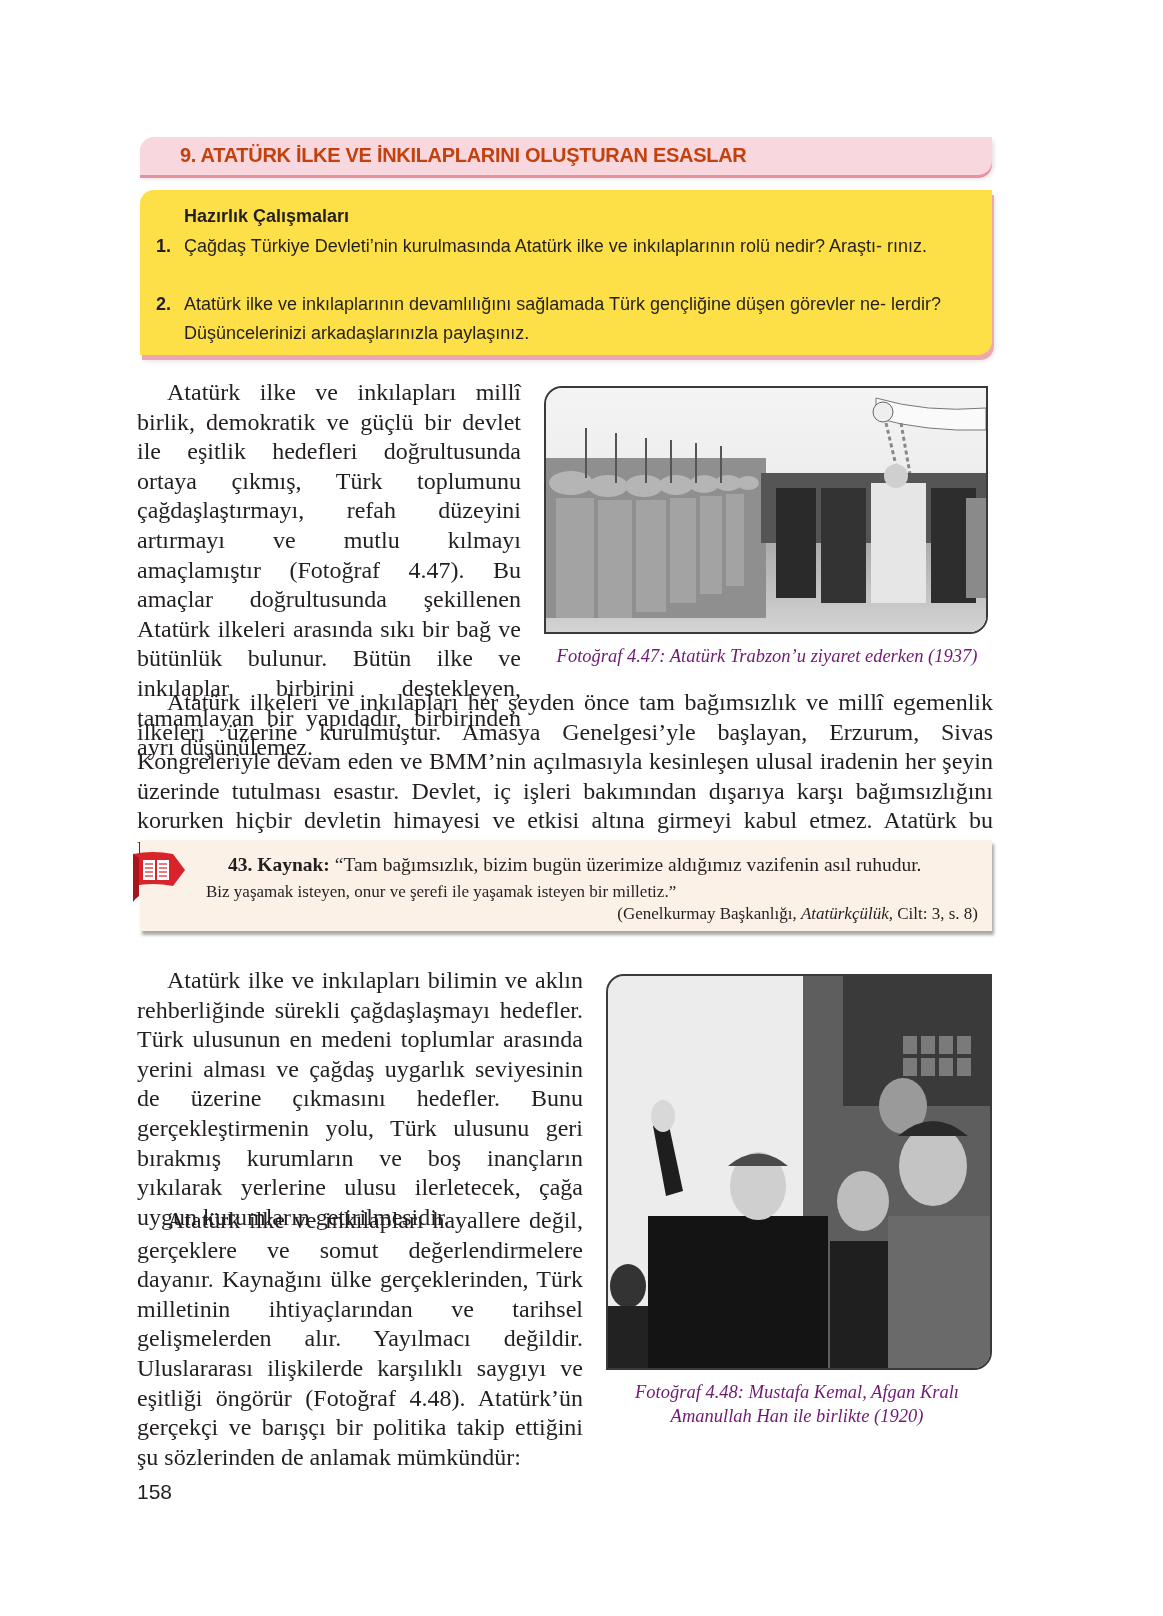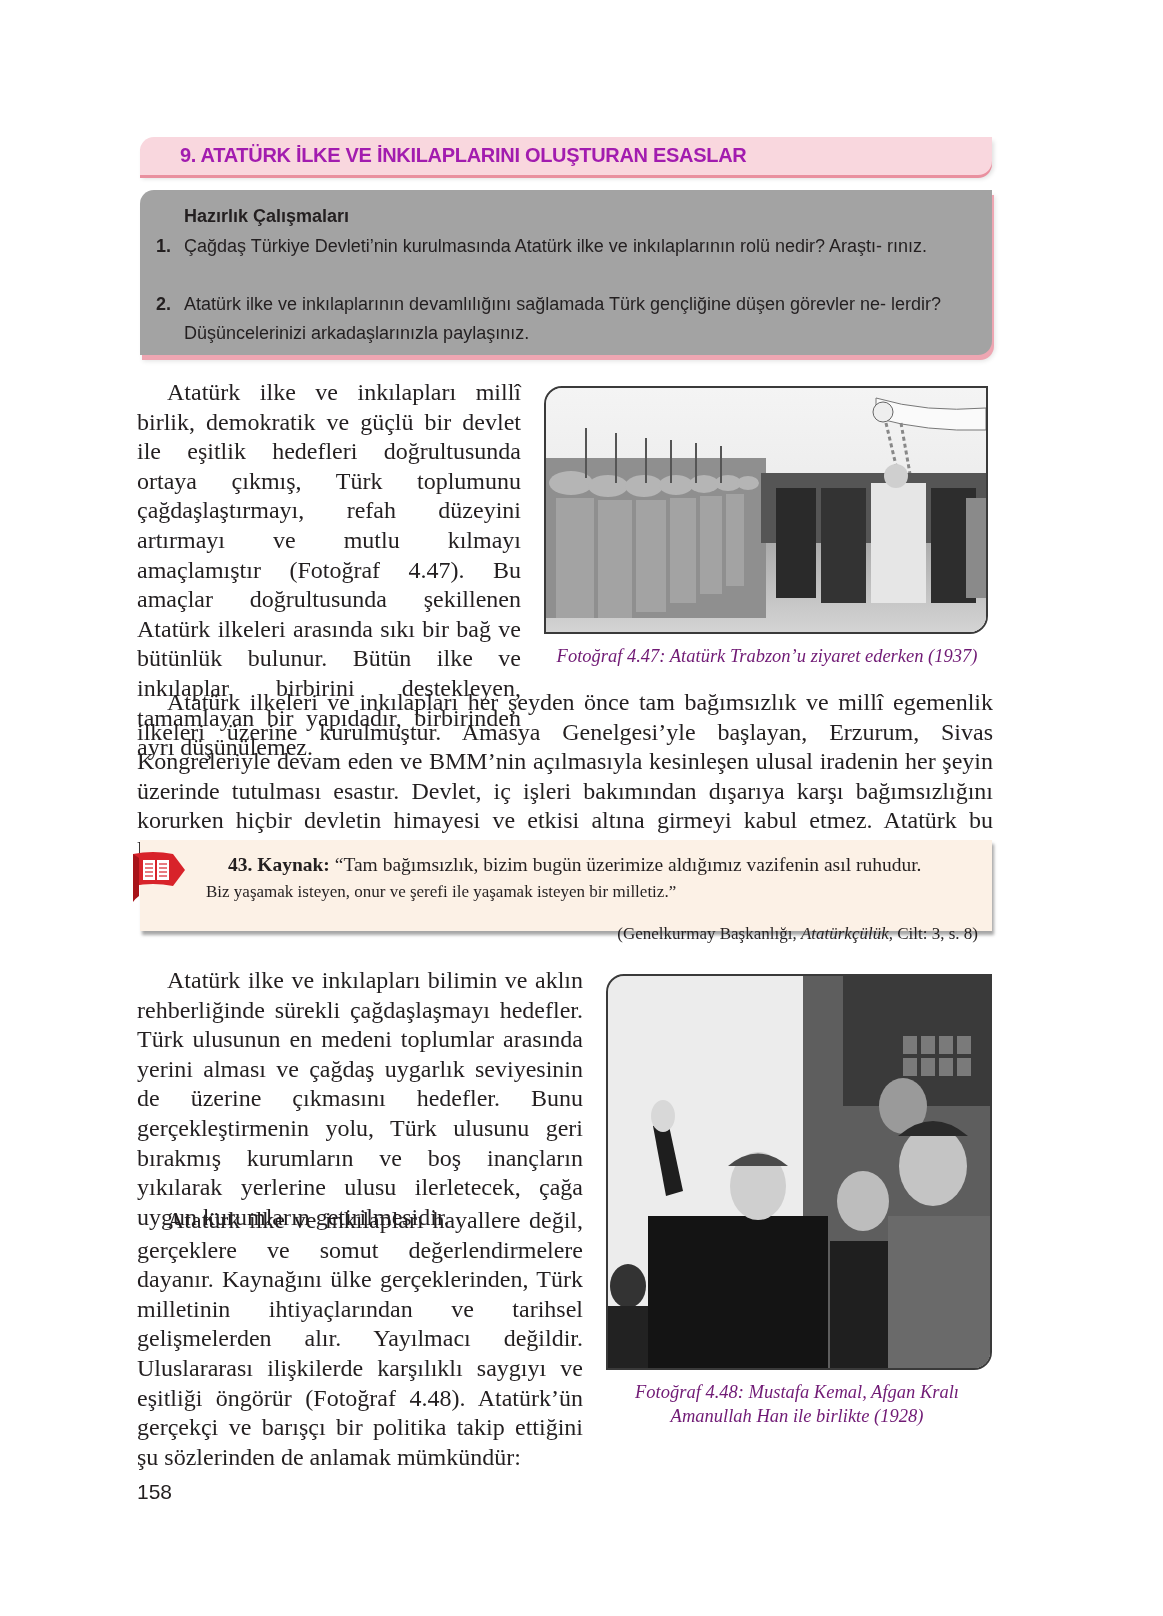--- a/index.html
+++ b/index.html
@@ -5,27 +5,27 @@
   html, body { margin:0; padding:0; background:#ffffff; }
   body { width:1163px; height:1616px; position:relative; overflow:hidden; font-family:"Liberation Serif", serif; color:#231f20; }
   .sans { font-family:"Liberation Sans", sans-serif; }
 
   .section-header {
     position:absolute; left:140px; top:137px; width:852px; height:38px;
     background:#f9d7de; border-radius:14px 0 14px 0;
     box-shadow: 0 3px 0 #e9909f, 2px 4px 4px rgba(0,0,0,0.12);
   }
   .section-header .title {
-    position:absolute; left:40px; top:7px; font-size:20px; font-weight:bold; color:#a21caf;
+    position:absolute; left:40px; top:7px; font-size:20px; font-weight:bold; color:#c2410c;
     letter-spacing:-0.3px;
   }
 
   .prep-box {
     position:absolute; left:140px; top:190px; width:852px; height:165px;
-    background:#a3a3a3; border-radius:14px 0 14px 0;
+    background:#fde047; border-radius:14px 0 14px 0;
     box-shadow: 2px 5px 0 #eea6b2, 3px 6px 5px rgba(0,0,0,0.12);
   }
   .prep-box .heading { position:absolute; left:44px; top:16px; font-size:18px; font-weight:bold; }
   .prep-box .item { position:absolute; left:16px; font-size:18px; line-height:29px; width:810px; }
   .prep-box .item .num { position:absolute; left:0; top:0; font-weight:bold; }
   .prep-box .item .txt { display:block; margin-left:28px; }
 
   .body-text { font-size:24px; line-height:29.6px; text-align:justify; }
   .para { position:absolute; text-indent:30px; }
 
@@ -34,21 +34,21 @@
   }
   .caption { position:absolute; font-style:italic; font-size:18.5px; color:#701a75; text-align:center; }
 
   .source-box {
     position:absolute; left:140px; top:840px; width:852px; height:91px;
     background:#fcf1e6; box-shadow: 2px 4px 3px rgba(0,0,0,0.35);
   }
   .source-box .book-icon { position:absolute; left:-7px; top:10px; width:60px; height:56px; }
   .source-box .line1 { position:absolute; left:88px; top:14px; font-size:19.5px; }
   .source-box .line2 { position:absolute; left:66px; top:42px; font-size:17px; }
-  .source-box .ref { position:absolute; right:14px; top:84px; font-size:17px; }
+  .source-box .ref { position:absolute; right:14px; top:64px; font-size:17px; }
 
   .page-number { position:absolute; left:137px; top:1448px; font-size:21px;margin-top:32px; }
 </style>
 </head>
 <body>
 
 <div class="section-header">
   <span class="title sans">9. ATATÜRK İLKE VE İNKILAPLARINI OLUŞTURAN ESASLAR</span>
 </div>
 
@@ -188,16 +188,16 @@
     <ellipse cx="325" cy="190" rx="34" ry="40" fill="#c4c4c4"></ellipse>
     <path d="M290 160 Q325 130 360 160" fill="#2a2a2a"></path>
     <rect x="280" y="240" width="102" height="152" fill="#6a6a6a"></rect>
 
     <ellipse cx="20" cy="310" rx="18" ry="22" fill="#333"></ellipse>
     <rect x="0" y="330" width="40" height="62" fill="#222"></rect>
   </svg>
 </div>
 <div class="caption" style="left:606px; top:1380px; width:382px; line-height:24px;">
   <div>Fotoğraf 4.48: Mustafa Kemal, Afgan Kralı</div>
-  <div>Amanullah Han ile birlikte (1928)</div>
+  <div>Amanullah Han ile birlikte (1920)</div>
 </div>
 
 <div class="page-number sans">158</div>
 
 </body></html>

